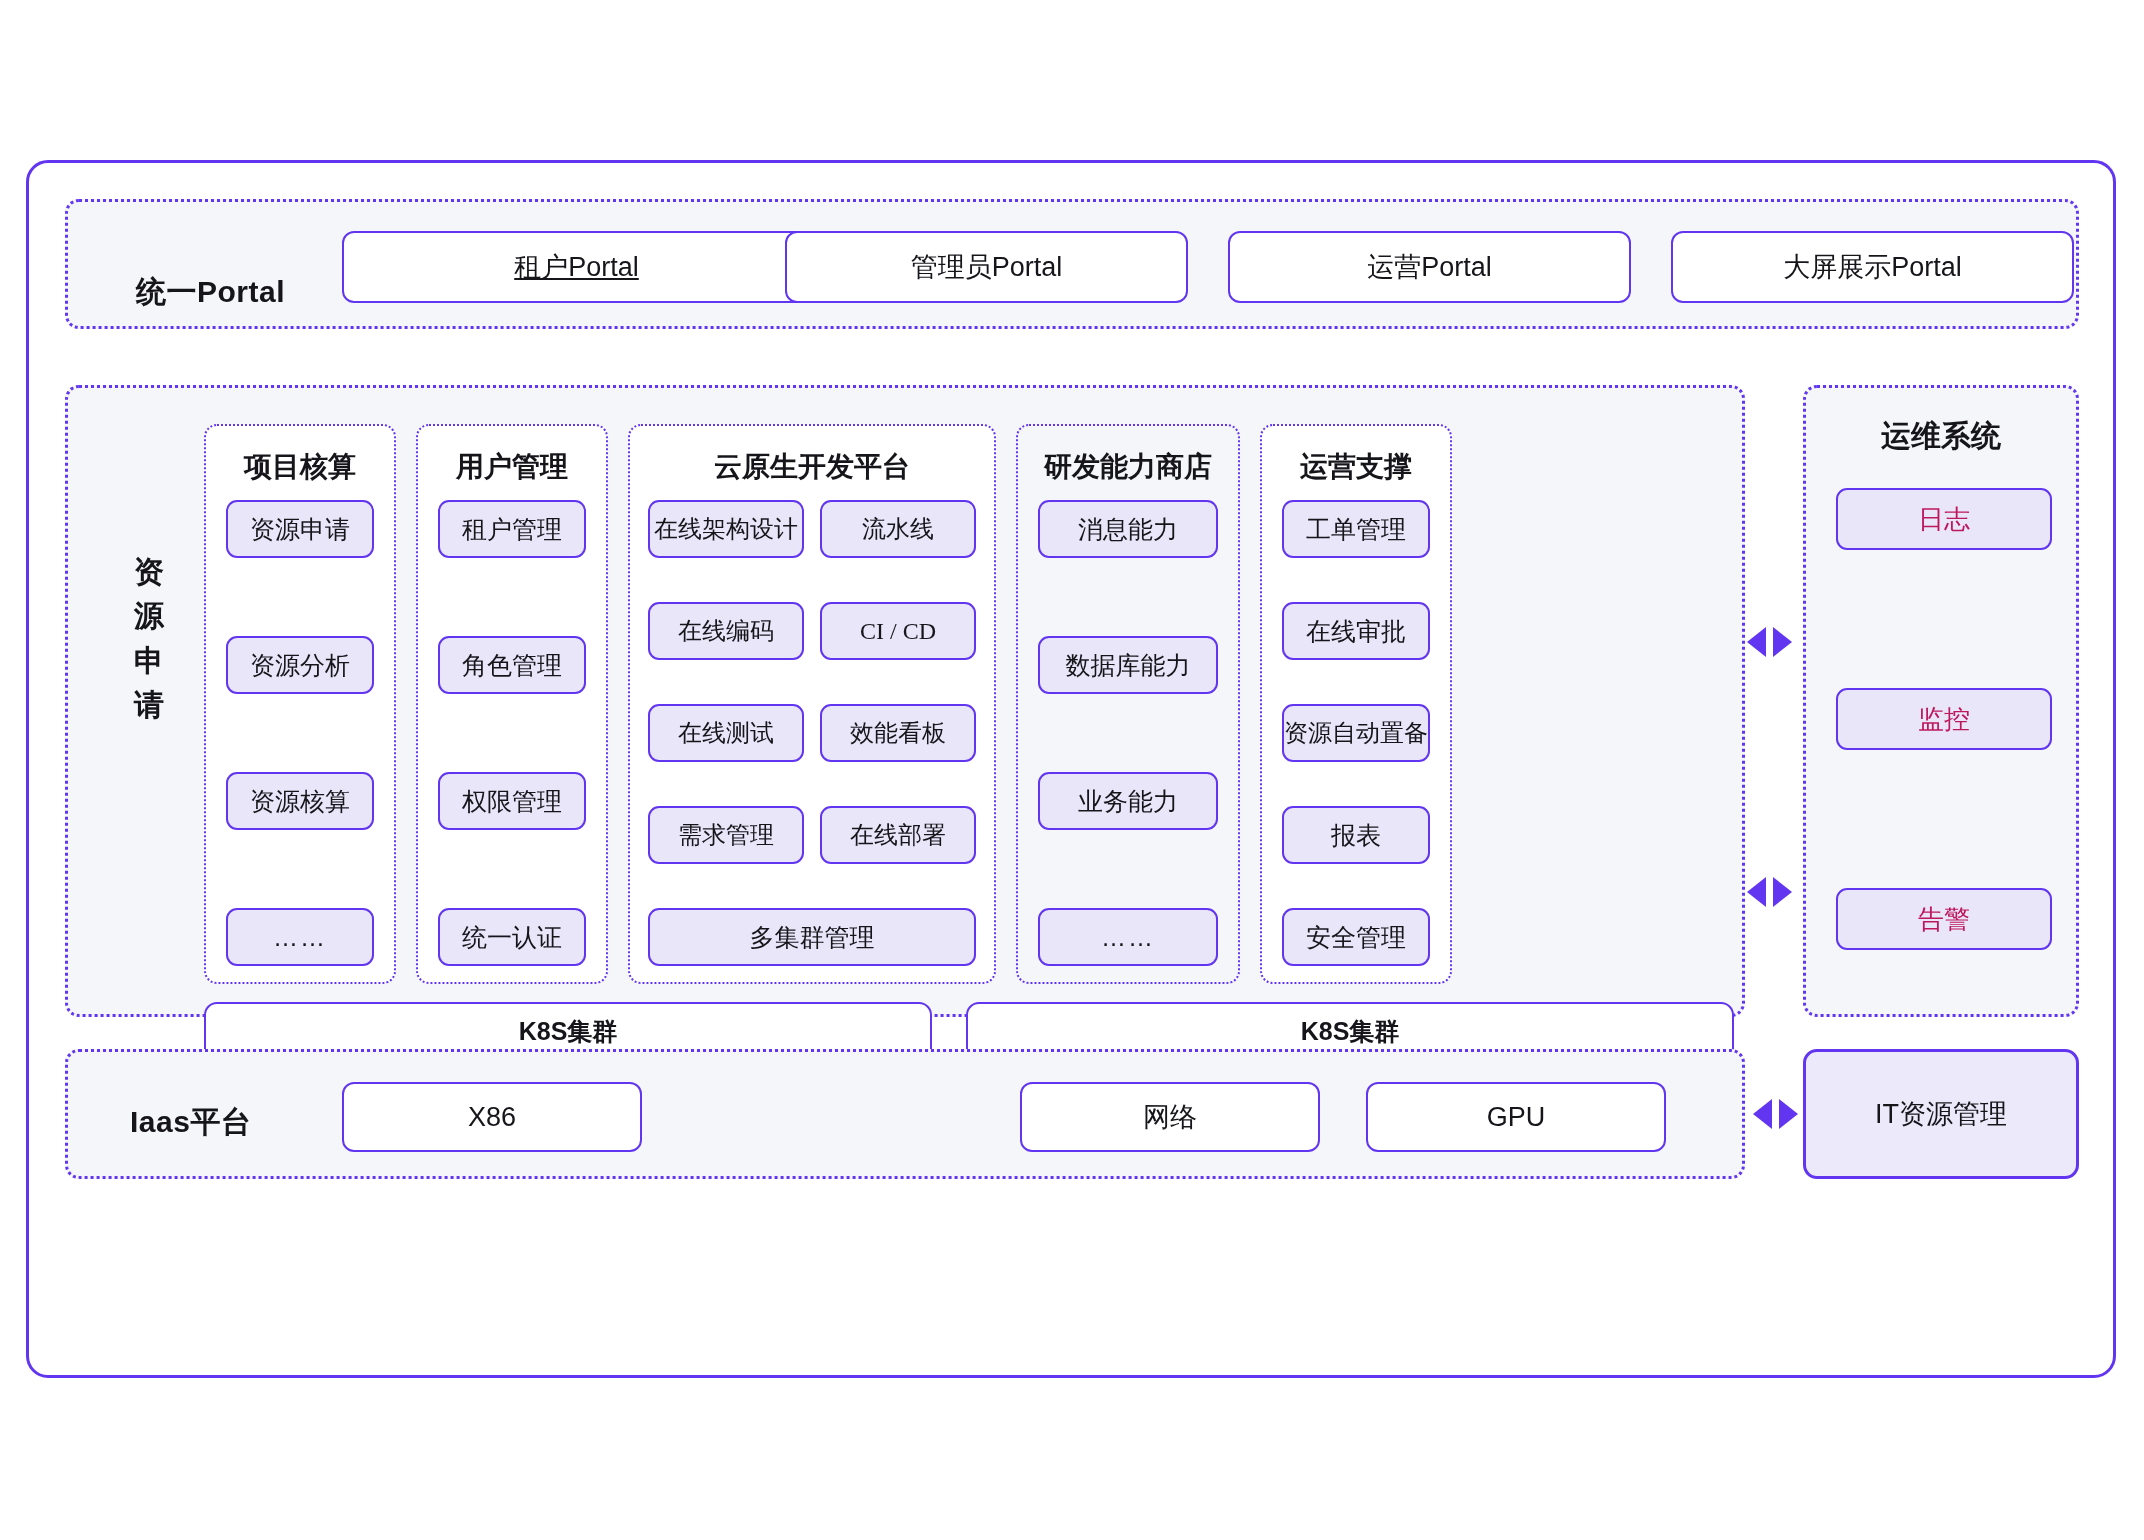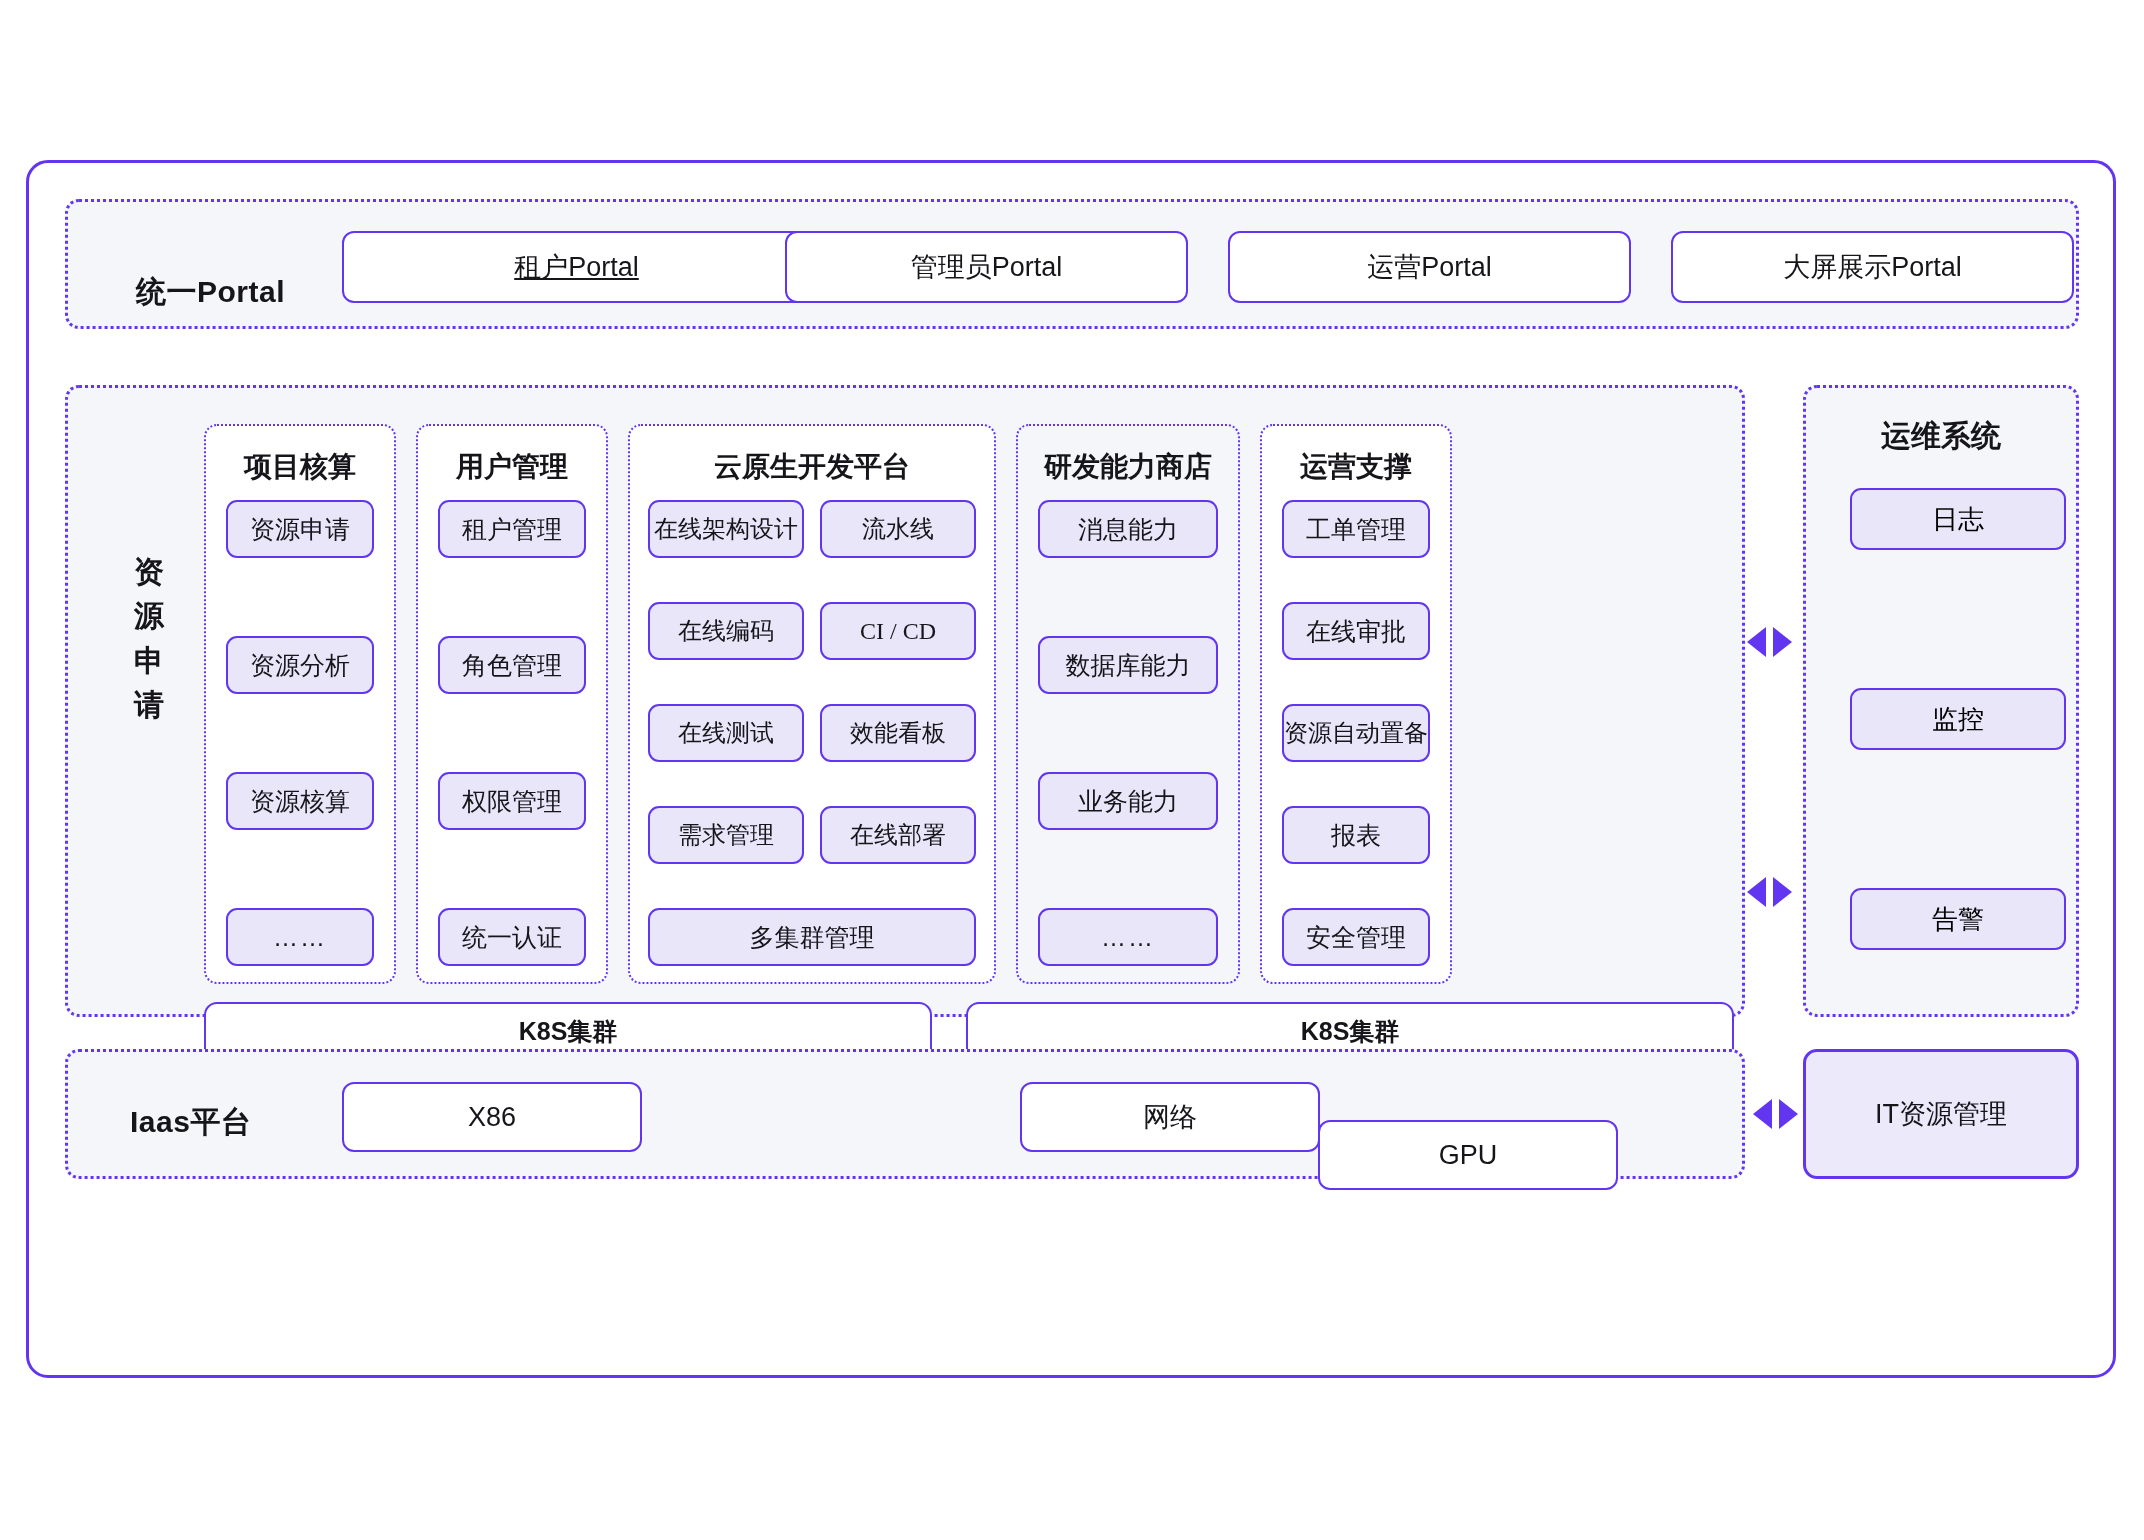--- a/index.html
+++ b/index.html
@@ -193,32 +193,32 @@
     position: absolute;
     left: 0; right: 0;
     top: 28px;
     text-align: center;
     font-size: 30px;
     font-weight: bold;
     color: #15151a;
   }
   .ops-chip {
     position: absolute;
-    left: 44px;
+    left: 30px;
     width: 216px;
     height: 62px;
     box-sizing: border-box;
     background: #e9e6fa;
     border: 2.5px solid #6236f0;
     border-radius: 11px;
     display: flex;
     align-items: center;
     justify-content: center;
     font-size: 26px;
-    color: #000000;
+    color: #be185d;
   }
   .ops0 { top: 100px; }
   .ops1 { top: 300px; }
   .ops2 { top: 500px; }
 
   
   .iaas-row {
     left: 36px;
     top: 886px;
     width: 1680px;
@@ -236,21 +236,21 @@
     background: #ffffff;
     display: flex;
     align-items: center;
     justify-content: center;
     font-size: 27px;
     color: #15151a;
   }
   .ib0 { left: 274px; width: 300px; }
   .ib1 { left: 604px; width: 300px; }
   .ib2 { left: 952px; width: 300px; }
-  .ib3 { left: 1250px; width: 300px; margin-top: 38px; }
+  .ib3 { left: 1298px; width: 300px; }
 
   .it-res {
     position: absolute;
     left: 1774px;
     top: 886px;
     width: 276px;
     height: 130px;
     box-sizing: border-box;
     background: #ece9fb;
     border: 3px solid #6236f0;

